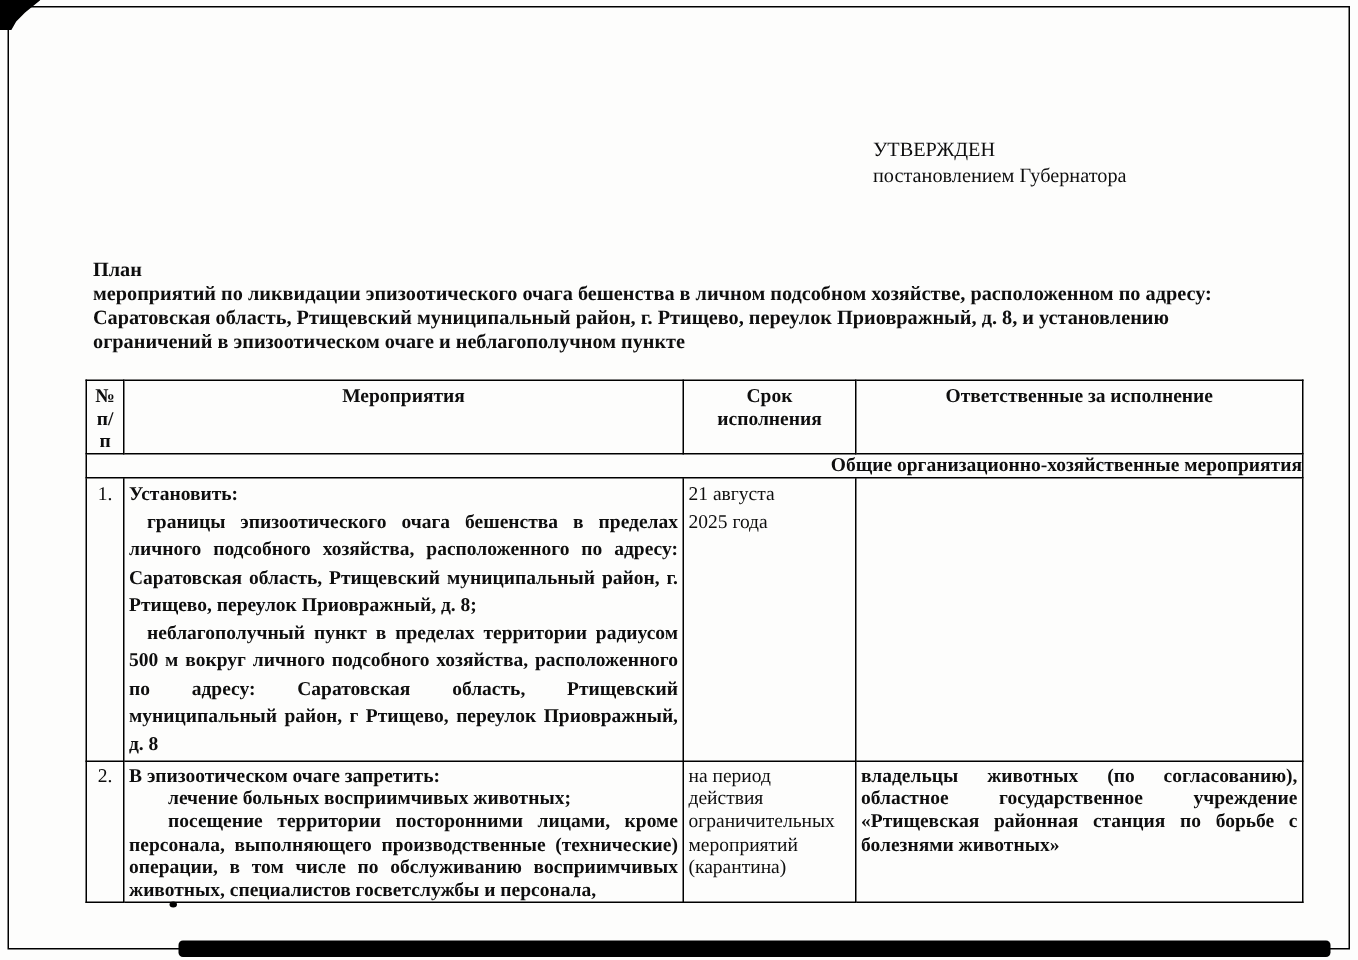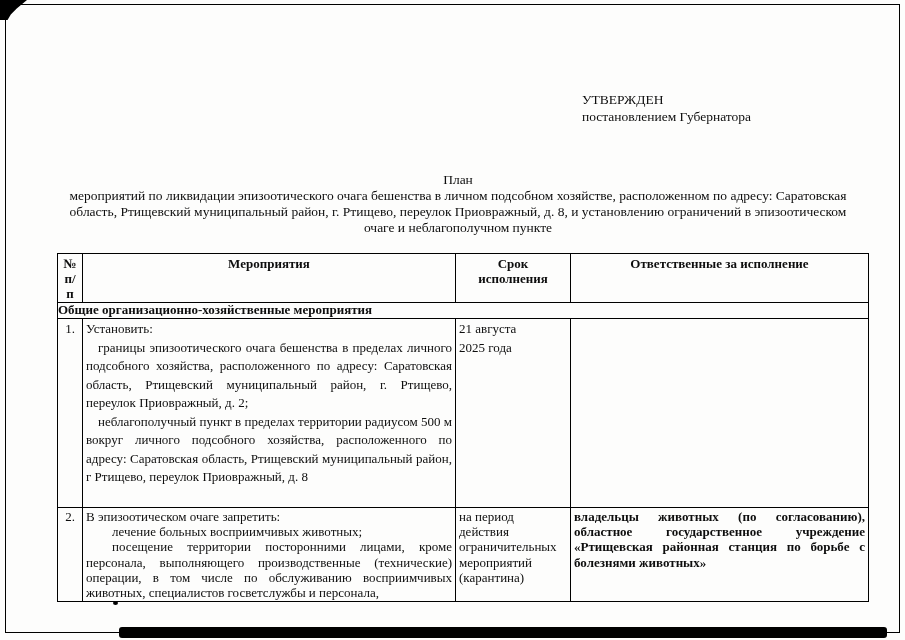--- a/index.html
+++ b/index.html
@@ -26,40 +26,40 @@
     background:#000;border-radius:50%;
   }
   
   .approval{
     position:absolute;left:582px;top:92px;
     font-size:13.5px;line-height:16.5px;white-space:nowrap;
   }
   
   .title{
     position:absolute;left:62px;top:172px;width:792px;
-    text-align:center;font-weight:normal;font-size:13.5px;line-height:16px;
+    font-weight:bold;font-size:13.5px;line-height:16px;
   }
   .title .title-heading{display:block;}
   
   table.doc-table{
     position:absolute;left:57px;top:253px;width:811px;
     border-collapse:collapse;table-layout:fixed;
     font-size:13px;
   }
   .doc-table td,.doc-table th{
     border:1.4px solid #000;vertical-align:top;padding:1px 3px;
     overflow:hidden;
   }
   .doc-table th{font-weight:bold;text-align:center;line-height:15px;white-space:pre-line;padding-top:2px;}
   .section-row td{
-    text-align:left;font-weight:bold;height:15px;line-height:14px;padding:0;
+    text-align:right;font-weight:bold;height:15px;line-height:14px;padding:0;
   }
   .cell-num{text-align:center;}
   .cell-term{text-align:left;white-space:pre-line;}
-  .cell-measures{text-align:justify;padding-left:2px;padding-right:2px;}
+  .cell-measures{text-align:justify;padding-left:2px;padding-right:2px;font-weight:bold;}
   .cell-measures p{margin:0;}
   .cell-resp{text-align:justify;padding-left:3px;padding-right:3px;font-weight:bold;}
   tr.row1 td{line-height:18.5px;height:186px;}
   tr.row2 td{line-height:15.2px;height:90px;}
   tr.header-row th{height:28px;}
   .indent-sm{text-indent:12px;}
   .indent-md{text-indent:26px;}
 </style>
 </head>
 <body>
@@ -95,21 +95,21 @@
 исполнения</th>
     <th>Ответственные за исполнение</th>
   </tr>
   <tr class="section-row">
     <td colspan="4">Общие организационно-хозяйственные мероприятия</td>
   </tr>
   <tr class="row1">
     <td class="cell-num">1.</td>
     <td class="cell-measures">
       <p>Установить:</p>
-      <p class="indent-sm">границы эпизоотического очага бешенства в пределах личного подсобного хозяйства, расположенного по адресу: Саратовская область, Ртищевский муниципальный район, г. Ртищево, переулок Приовражный, д. 2;</p>
+      <p class="indent-sm">границы эпизоотического очага бешенства в пределах личного подсобного хозяйства, расположенного по адресу: Саратовская область, Ртищевский муниципальный район, г. Ртищево, переулок Приовражный, д. 8;</p>
       <p class="indent-sm">неблагополучный пункт в пределах территории радиусом 500 м вокруг личного подсобного хозяйства, расположенного по адресу: Саратовская область, Ртищевский муниципальный район, г Ртищево, переулок Приовражный, д. 8</p>
     </td>
     <td class="cell-term">21 августа
 2025 года</td>
     <td class="cell-resp"></td>
   </tr>
   <tr class="row2">
     <td class="cell-num">2.</td>
     <td class="cell-measures">
       <p>В эпизоотическом очаге запретить:</p>

